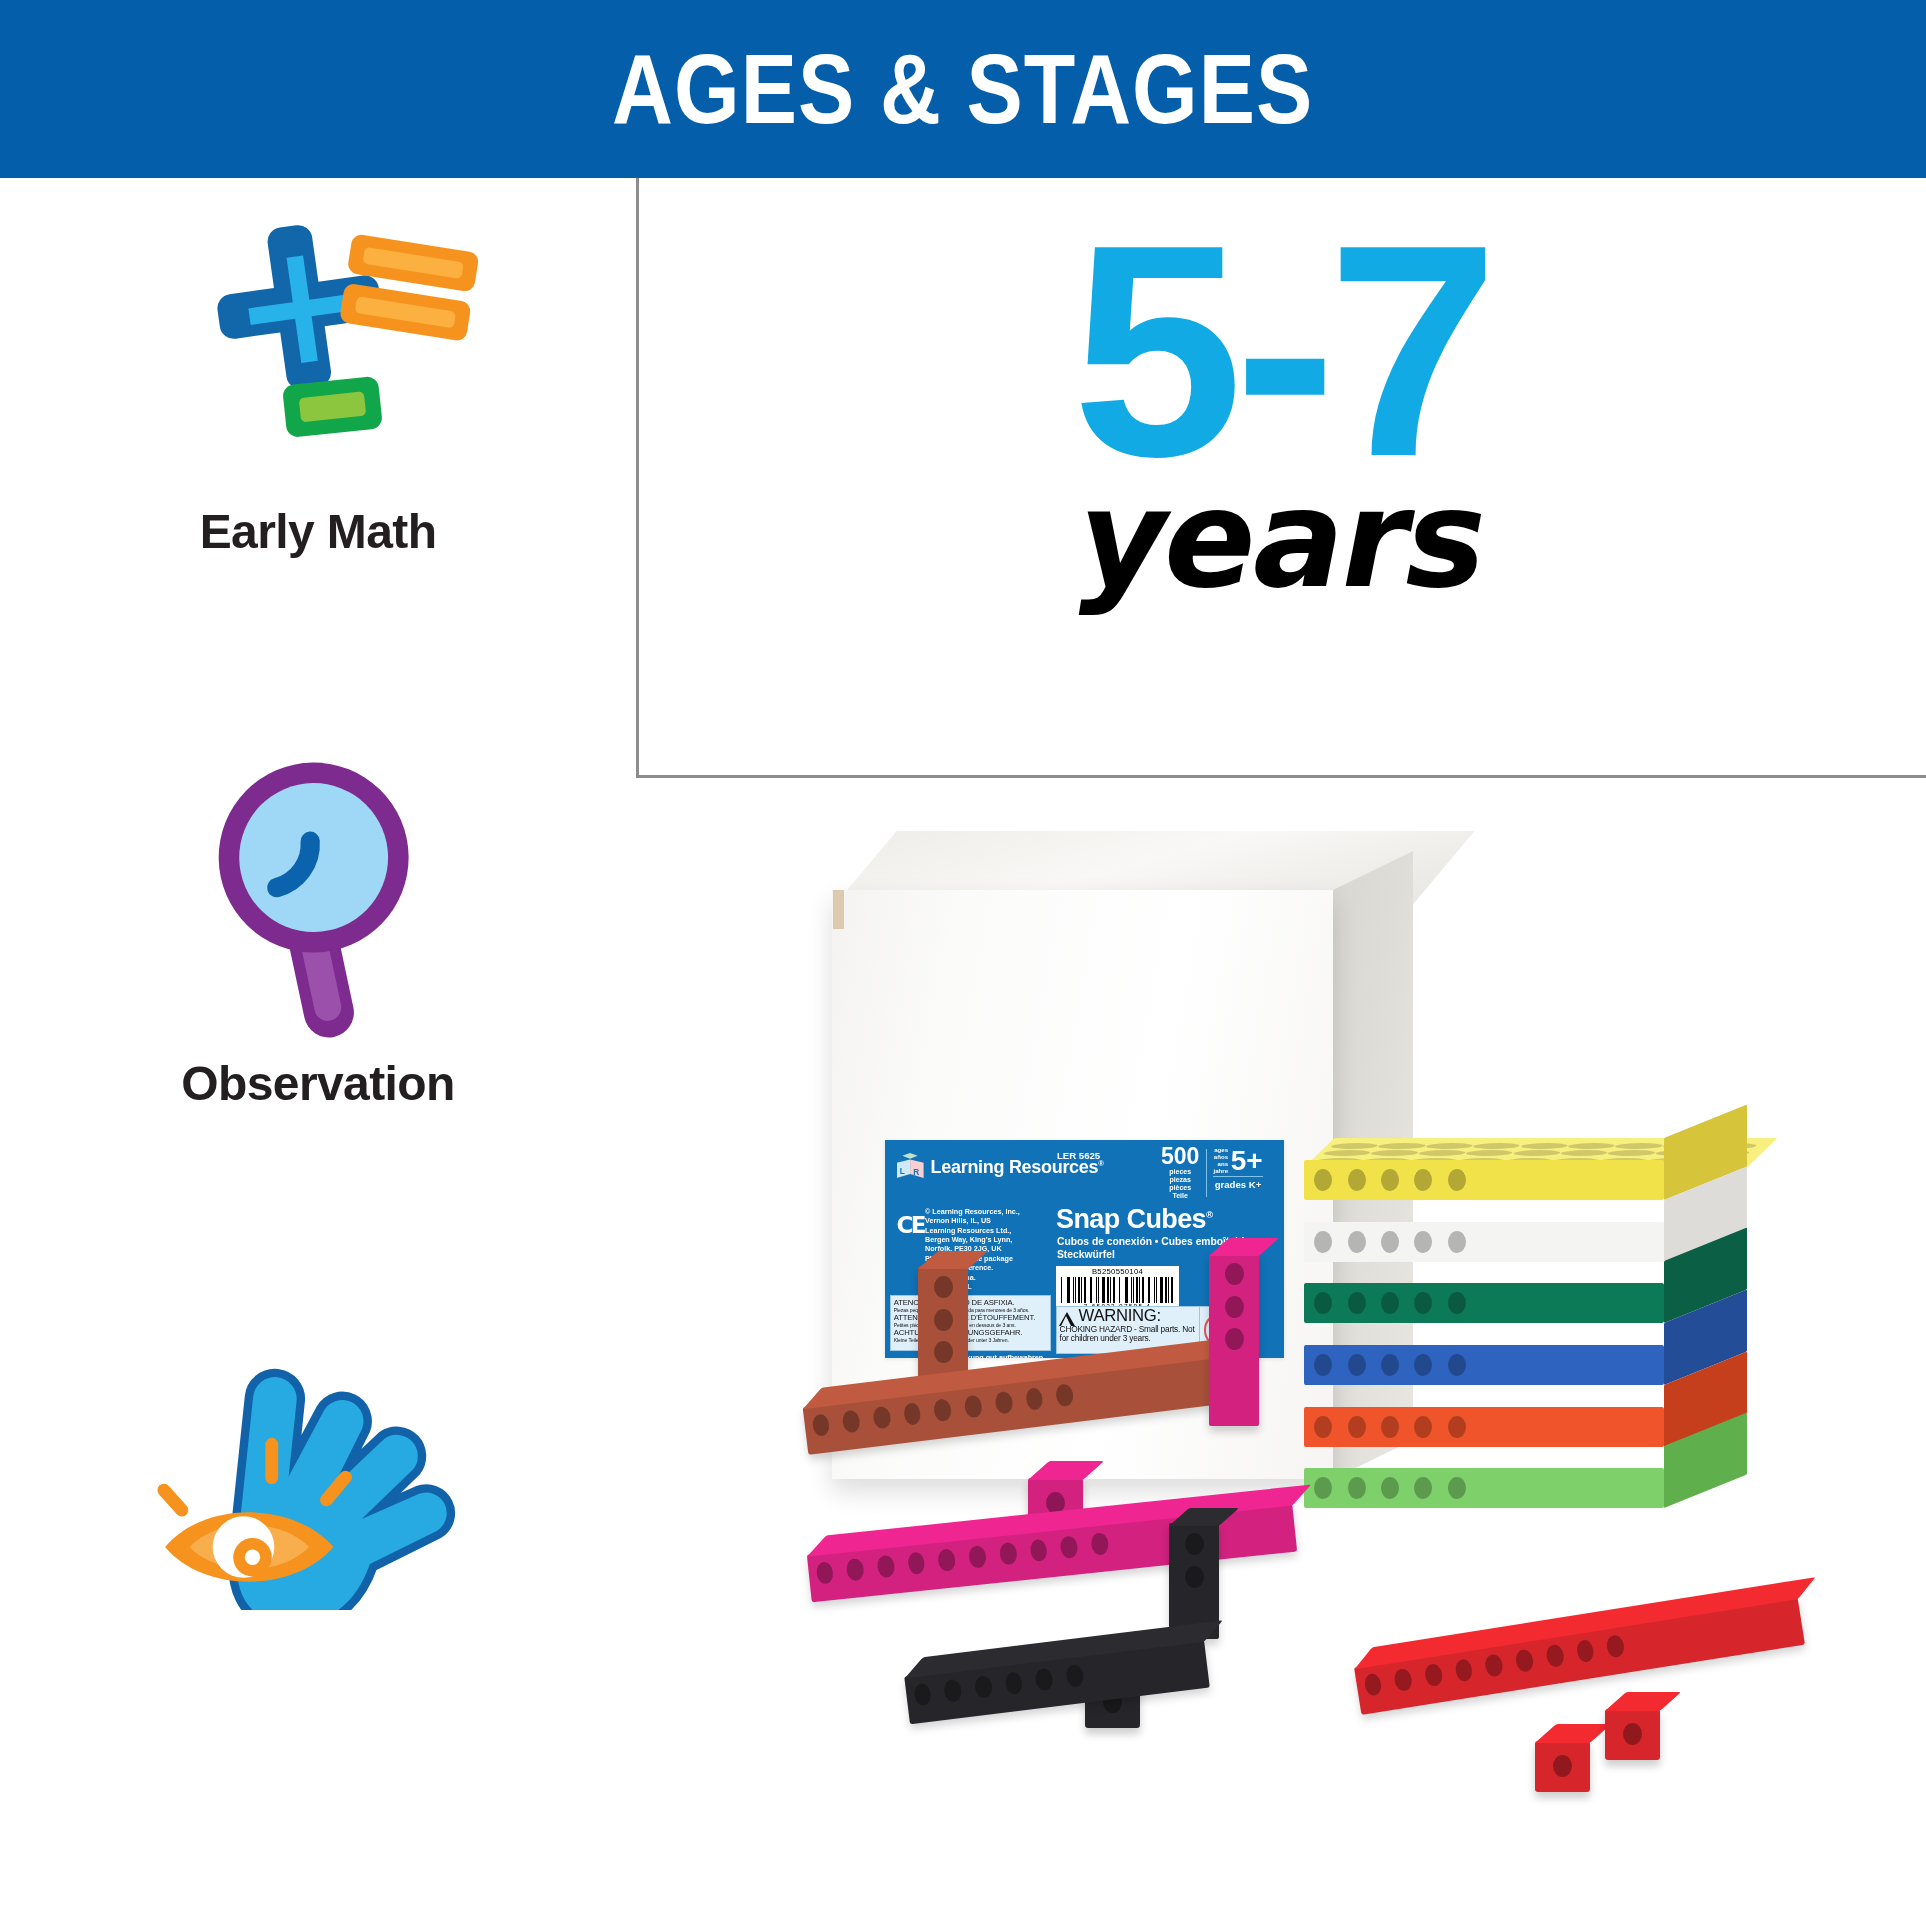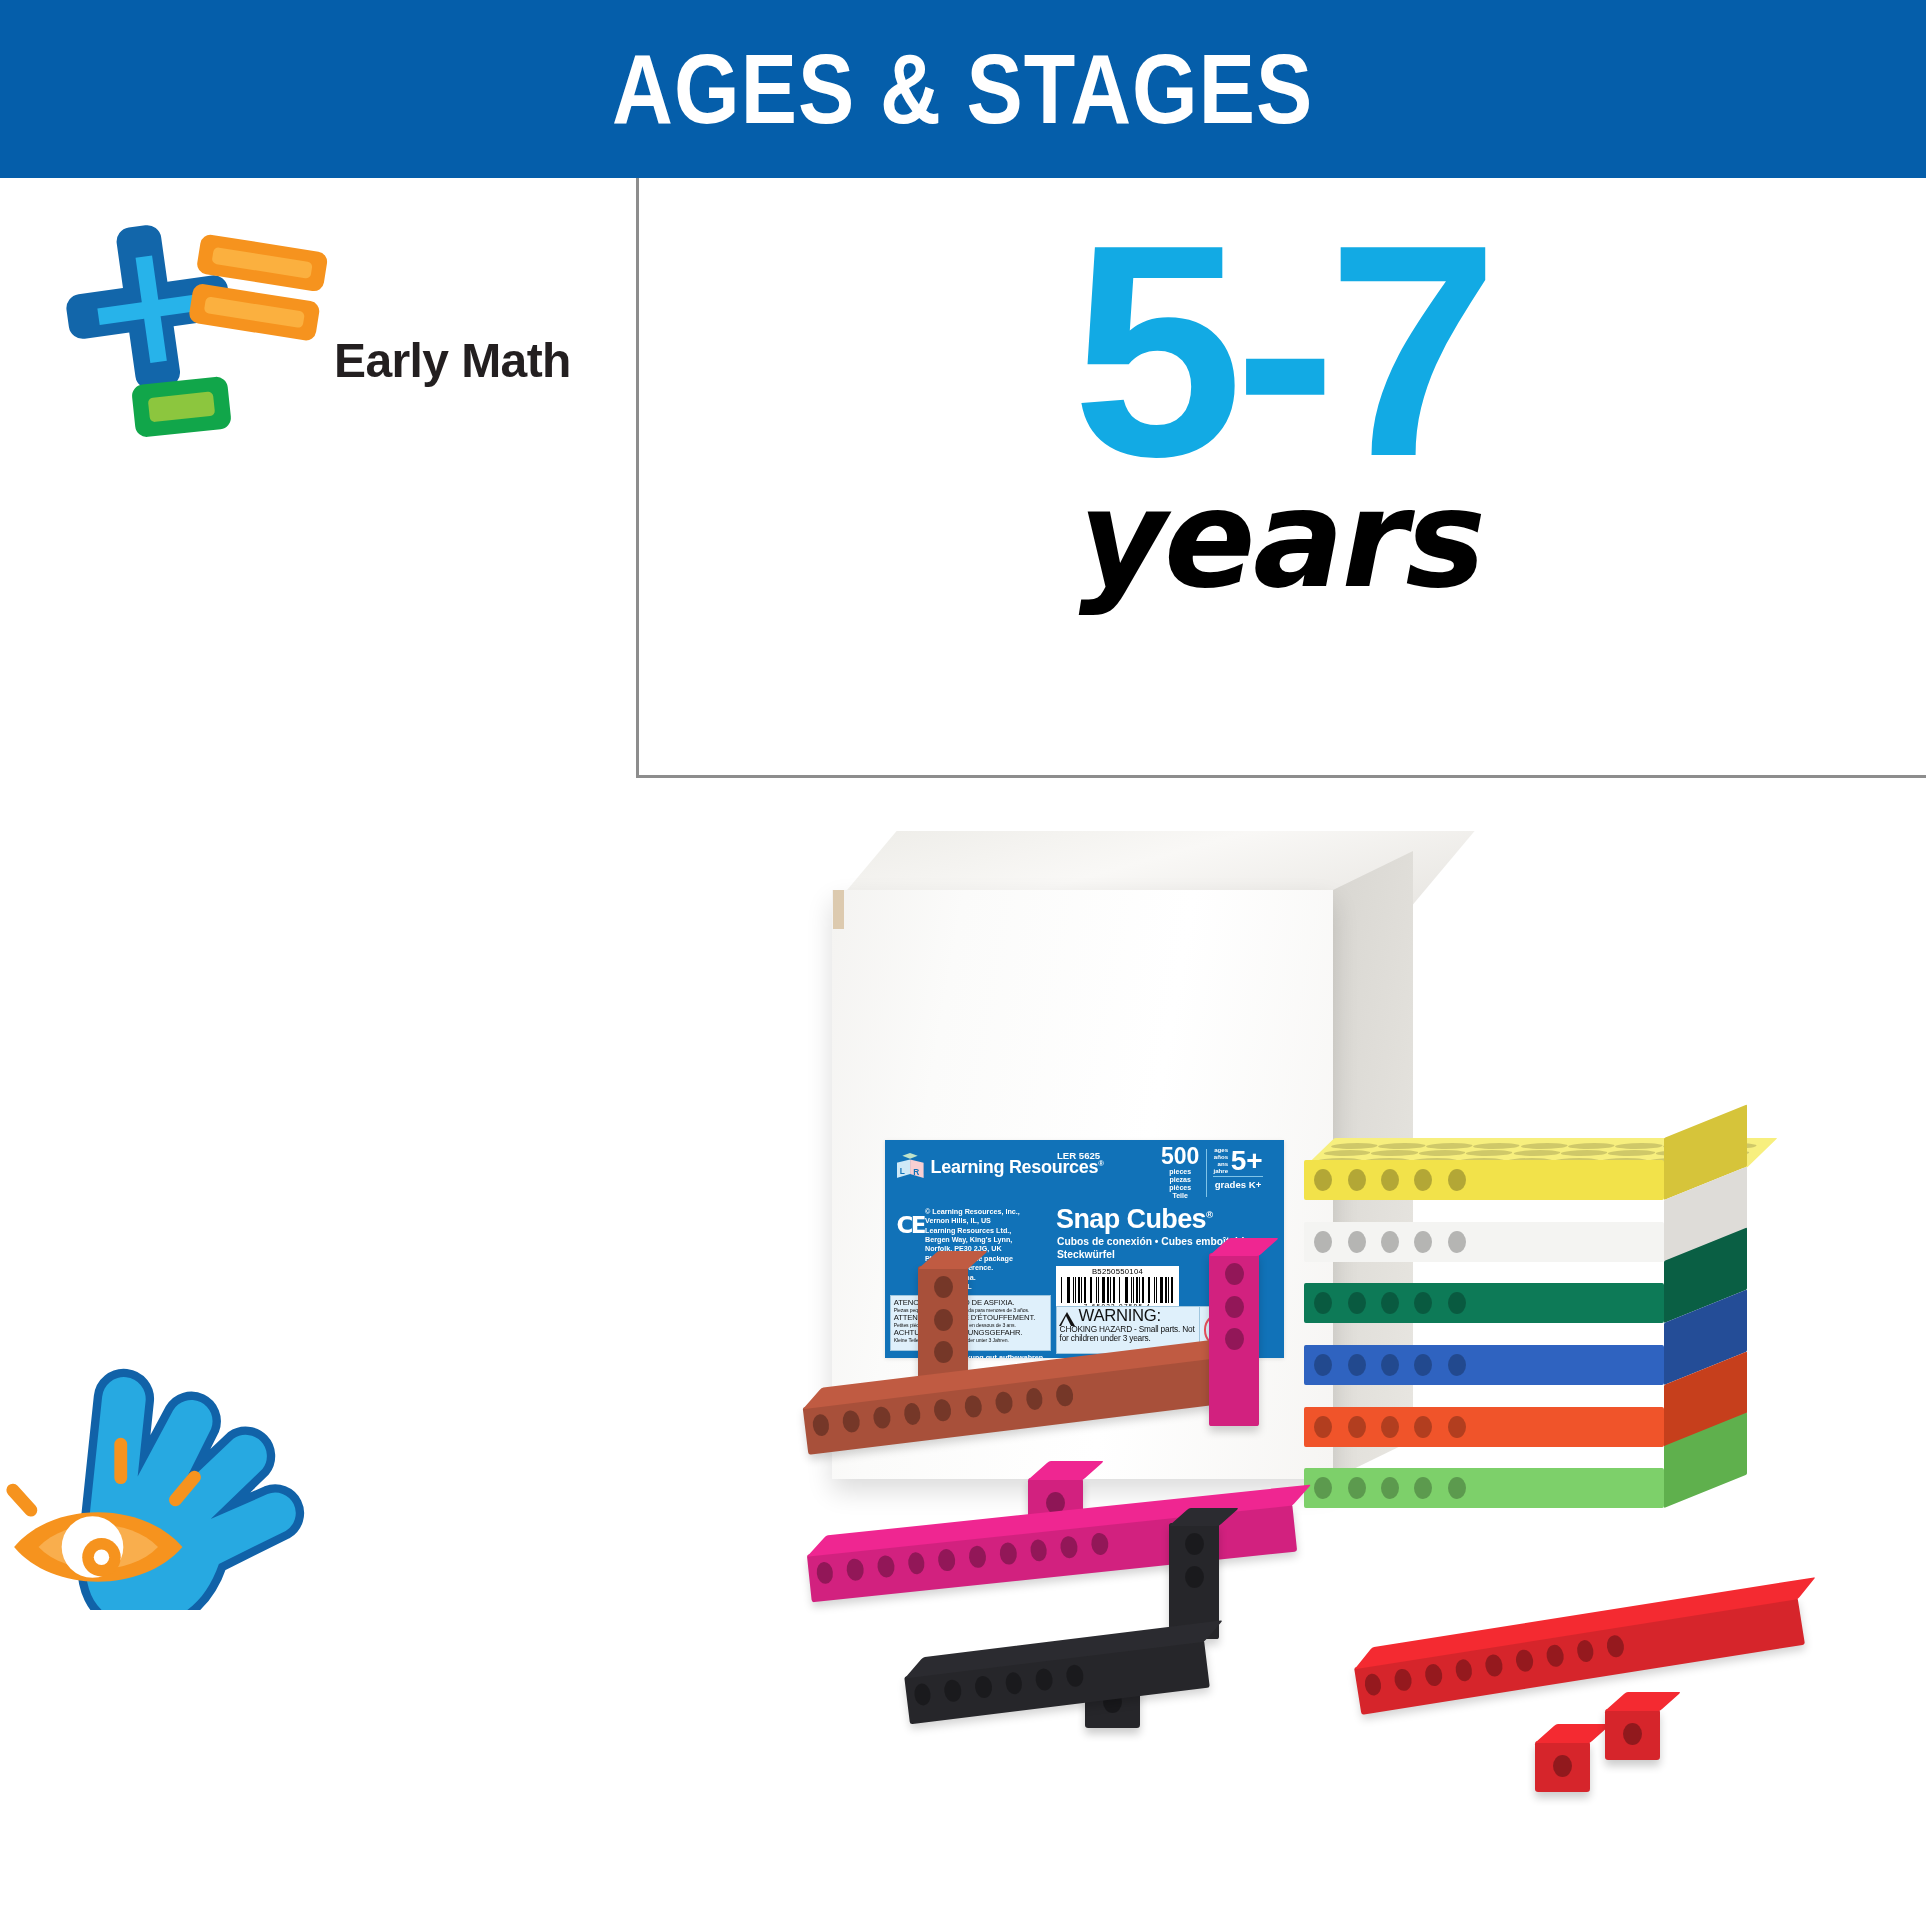--- a/index.html
+++ b/index.html
@@ -9,21 +9,21 @@
   .header{position:absolute;left:0;top:0;width:1926px;height:178px;background:#055EAA;display:flex;align-items:center;justify-content:center;}
   .header-title{color:#fff;font-family:"Liberation Sans",sans-serif;font-weight:bold;font-size:98px;letter-spacing:1.3px;
      transform:scaleX(.86);transform-origin:center;white-space:nowrap;line-height:1;}
 
   
   .v-divider{position:absolute;left:636px;top:178px;width:2.6px;height:1748px;background:#8d8d8d;}
   .h-divider{position:absolute;left:636px;top:775px;width:1290px;height:2.6px;background:#8d8d8d;}
 
   
   .left-col{position:absolute;left:0;top:178px;width:636px;height:1748px;}
-  .feature{position:absolute;left:0;width:636px;display:flex;flex-direction:row;align-items:center;}
+  .feature{position:absolute;left:0;width:636px;display:flex;flex-direction:column;align-items:center;}
   .feature-icon{width:334px;height:282px;position:relative;}
   .feature-label{margin-top:6.4px;font-weight:bold;font-size:48px;color:#231f20;text-align:center;line-height:1.12;
      font-family:"Liberation Sans",sans-serif;letter-spacing:-0.6px;}
   #feat-0{top:39px;}
   #feat-1{top:565px;}
   #feat-2{top:1130px;}
   #feat-1 .feature-icon{height:308px;}
   #feat-2 .feature-icon{height:302px;}
 
   
@@ -173,20 +173,34 @@
 
         <g transform="rotate(-6 285 300)">
           <rect x="208" y="255" width="150" height="82" rx="18" fill="#11a64a"></rect>
           <rect x="232" y="277" width="102" height="38" rx="8" fill="#8cc63e"></rect>
         </g>
       </svg>
     </div>
     <div class="feature-label">Early Math</div>
   </div>
 
+  <div class="feature" id="feat-1">
+    <div class="feature-icon">
+      <svg viewBox="0 0 520 480" width="334" height="308">
+        <g transform="rotate(-12 260 220)">
+          <rect x="196" y="268" width="78" height="190" rx="39" fill="#7e2b8f"></rect>
+          <rect x="214" y="282" width="42" height="150" rx="21" fill="#9b50ab"></rect>
+          <circle cx="262" cy="178" r="148" fill="#7e2b8f"></circle>
+          <circle cx="262" cy="178" r="116" fill="#9fd8f6"></circle>
+          <path d="M196 212 a70 70 0 0 0 66 -60" fill="none" stroke="#0c63ad" stroke-width="30" stroke-linecap="round"></path>
+        </g>
+      </svg>
+    </div>
+    <div class="feature-label">Observation</div>
+  </div>
 
   <div class="feature" id="feat-2">
     <div class="feature-icon">
       <svg viewBox="0 0 520 470" width="334" height="302">
 
         <g transform="rotate(6 270 230)">
           <path d="M150 150 a34 34 0 0 1 68 0 v118 l44 -108 a33 33 0 0 1 62 22 l-36 96 72 -84 a33 33 0 0 1 50 42 l-72 86 84 -48
                    a32 32 0 0 1 34 54 l-98 62 c-14 60 -52 104 -118 106 -74 2 -90 -56 -90 -110 z" fill="#1b7fc4" stroke="#1162a8" stroke-width="26" stroke-linejoin="round"></path>
           <path d="M150 150 a34 34 0 0 1 68 0 v118 l44 -108 a33 33 0 0 1 62 22 l-36 96 72 -84 a33 33 0 0 1 50 42 l-72 86 84 -48
                    a32 32 0 0 1 34 54 l-98 62 c-14 60 -52 104 -118 106 -74 2 -90 -56 -90 -110 z" fill="#27a9e1"></path>

